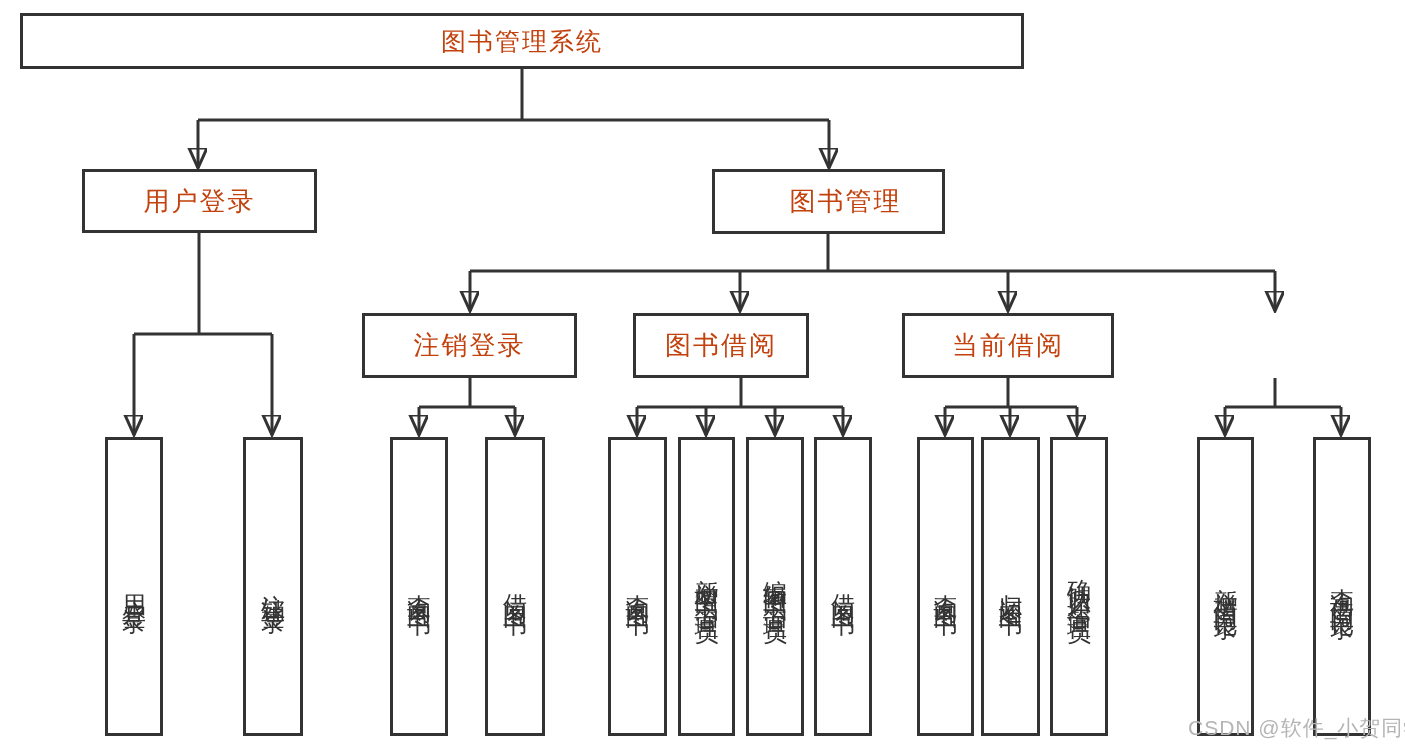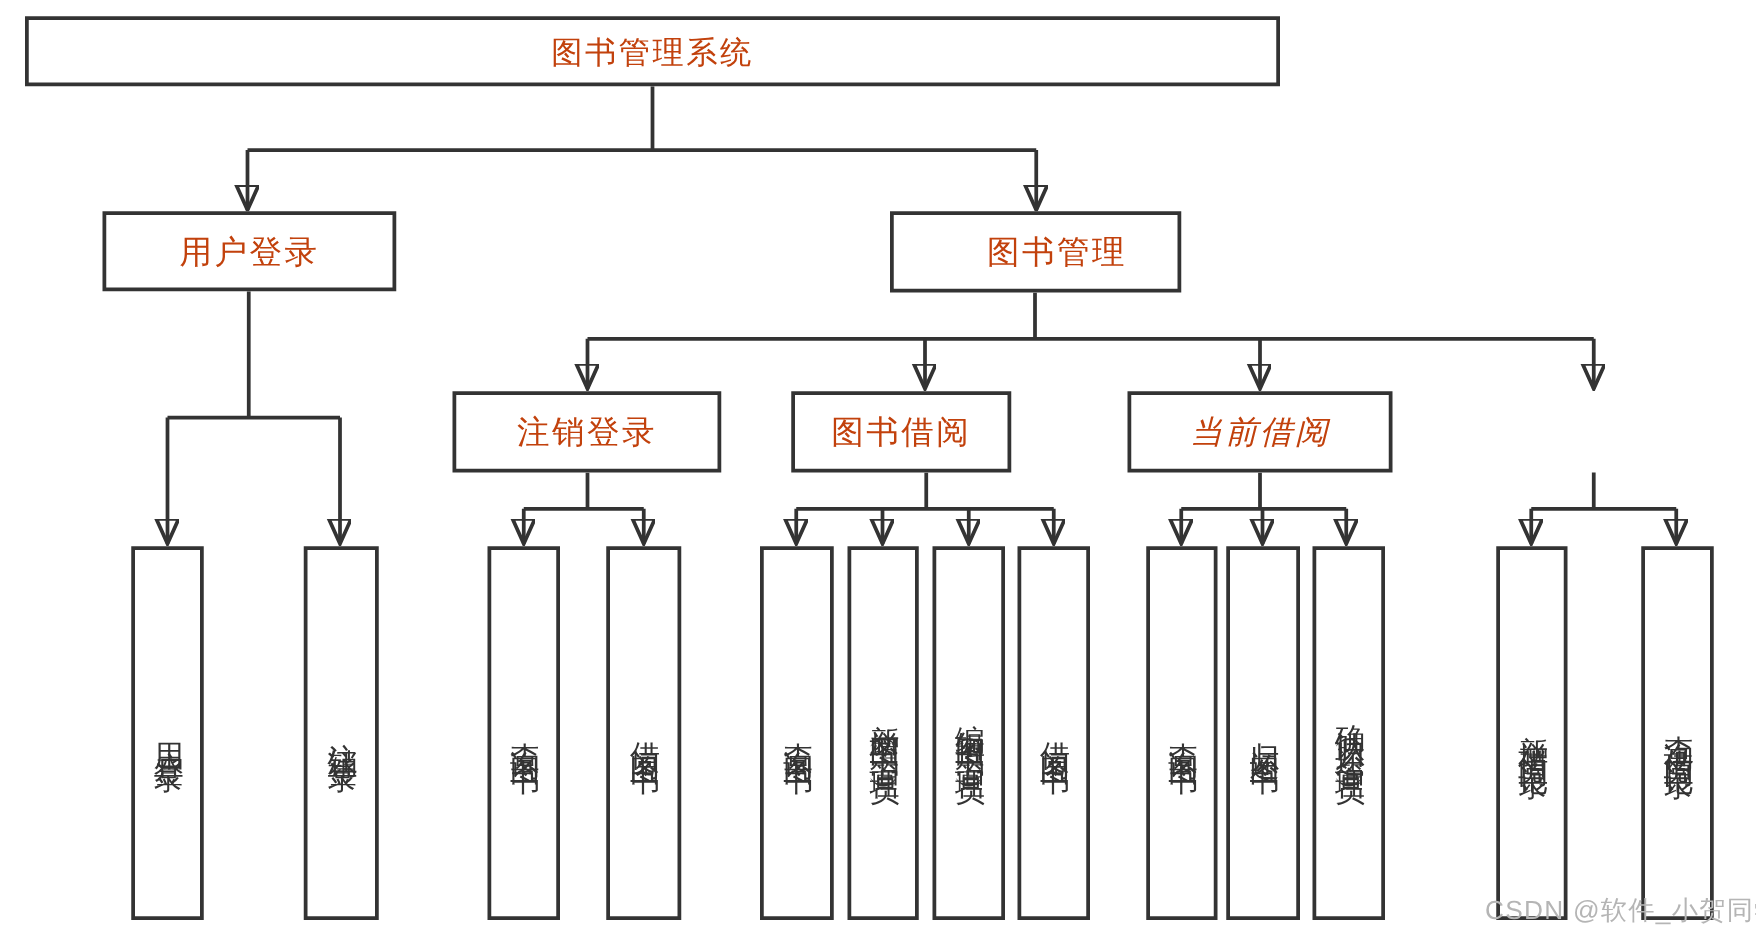--- a/index.html
+++ b/index.html
@@ -125,21 +125,21 @@
     </g>
   </svg>
 
   <div class="node" style="left:20px; top:13px; width:1004px; height:56px; font-size:25px;">图书管理系统</div>
 
   <div class="node" style="left:82px; top:169px; width:235px; height:64px;">用户登录</div>
   <div class="node" style="left:712px; top:169px; width:233px; height:65px;padding-left:34px;">图书管理</div>
 
   <div class="node" style="left:362px; top:313px; width:215px; height:65px;">注销登录</div>
   <div class="node" style="left:633px; top:313px; width:176px; height:65px;">图书借阅</div>
-  <div class="node" style="left:902px; top:313px; width:212px; height:65px;font-style:italic;">当前借阅</div>
+  <div class="node" style="left:902px; top:313px; width:212px; height:65px;">当前借阅</div>
 
   <div class="vnode" style="left:105px; top:437px; width:58px; height:299px;">用户登录</div>
   <div class="vnode" style="left:243px; top:437px; width:60px; height:299px;">注销登录</div>
 
   <div class="vnode" style="left:390px; top:437px; width:58px; height:299px;">查询图书</div>
   <div class="vnode" style="left:485px; top:437px; width:60px; height:299px;">借阅图书</div>
 
   <div class="vnode" style="left:608px; top:437px; width:59px; height:299px;">查询图书</div>
   <div class="vnode" style="left:678px; top:437px; width:57px; height:299px;">新增图书（管理员）</div>
   <div class="vnode" style="left:746px; top:437px; width:58px; height:299px;">编辑图书（管理员）</div>

